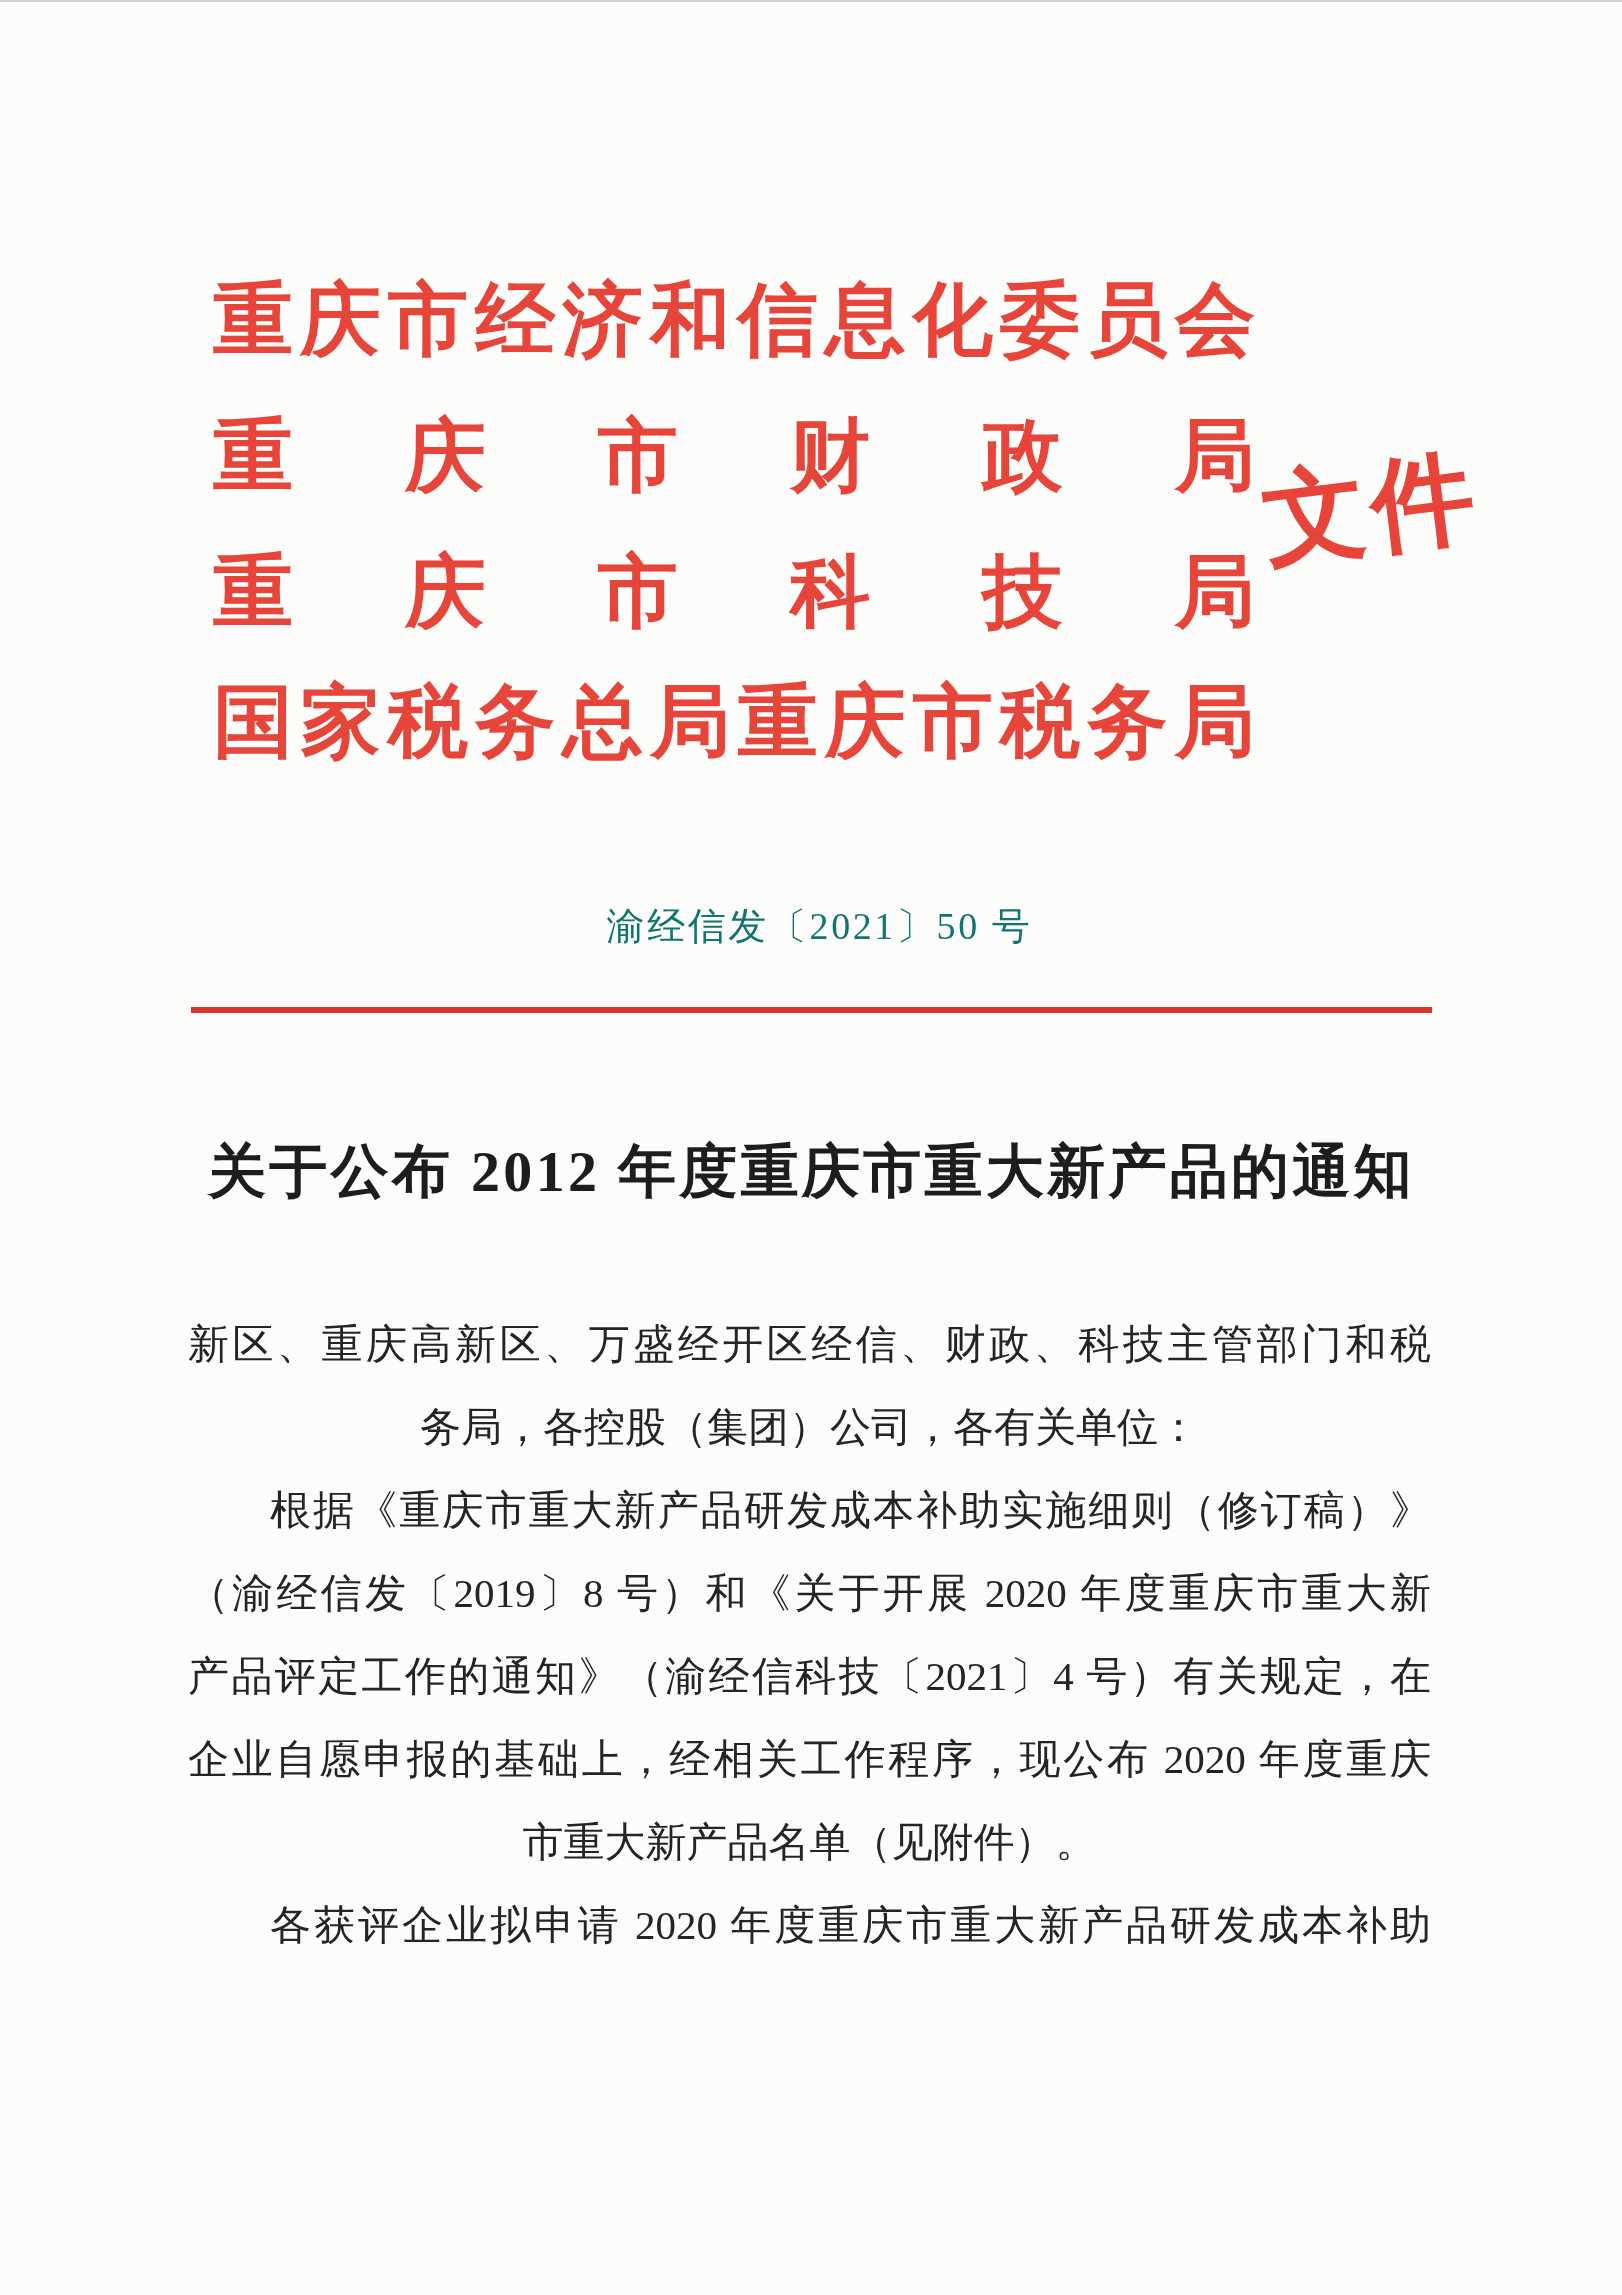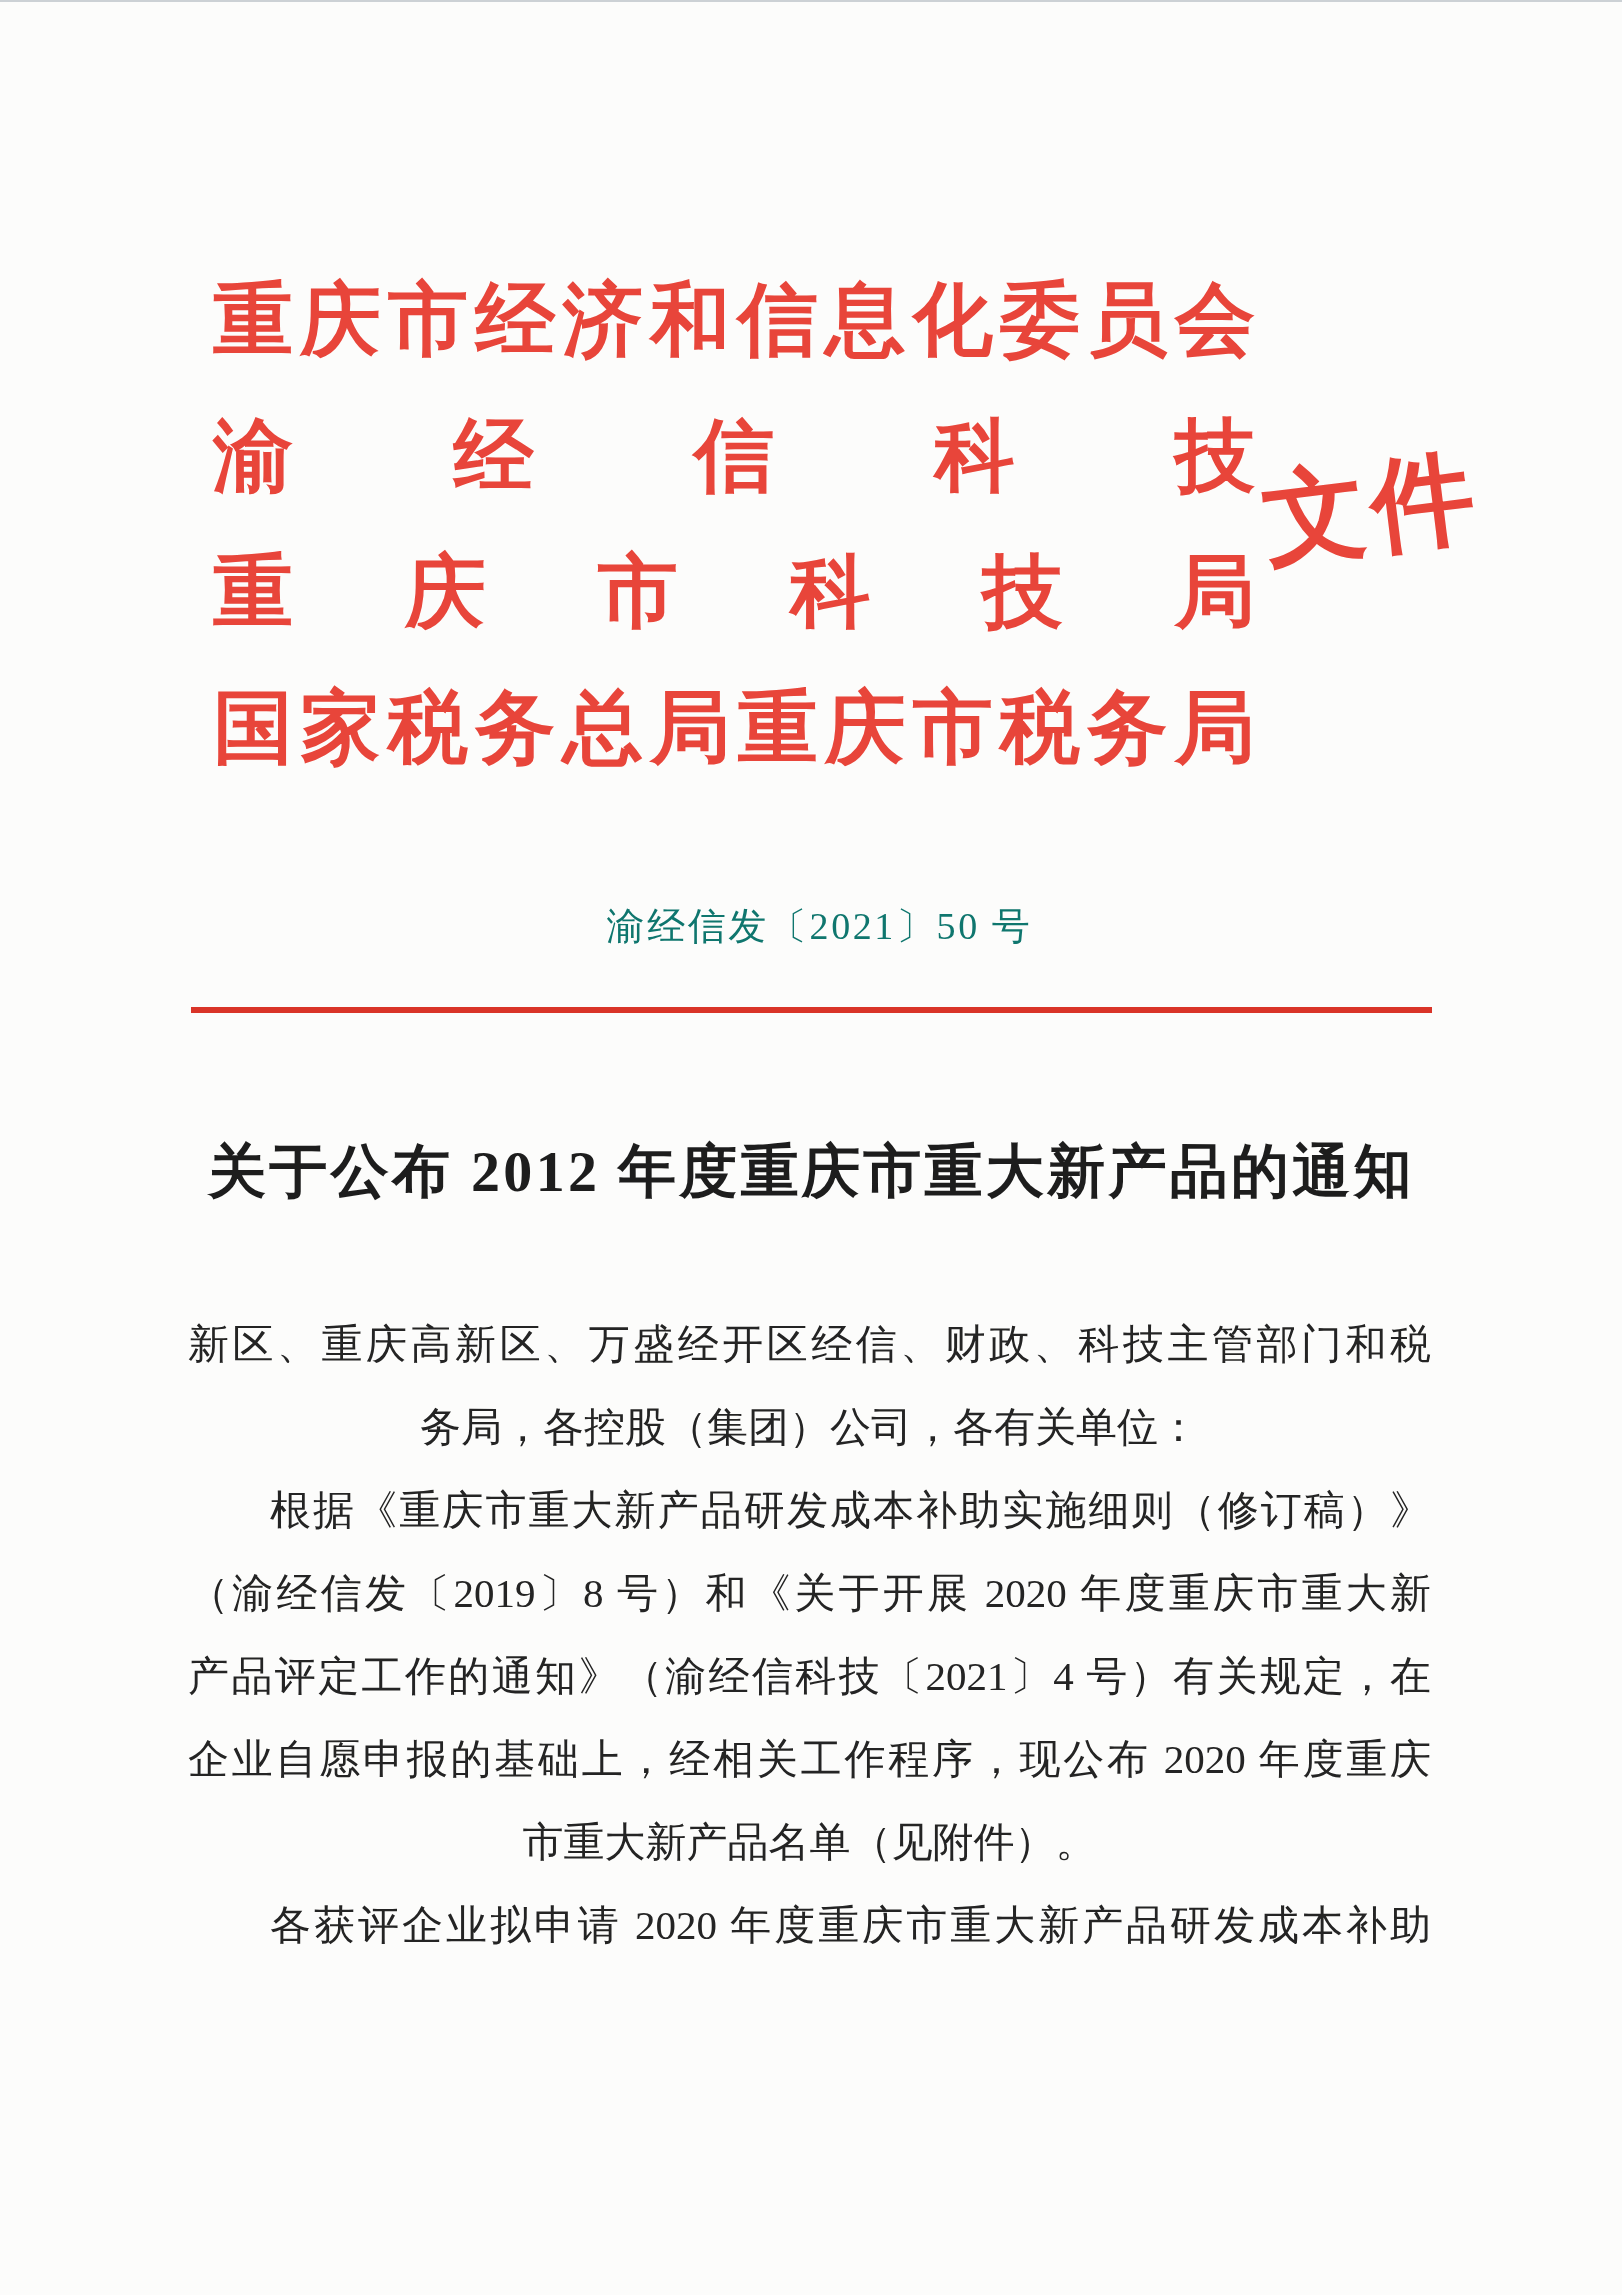--- a/index.html
+++ b/index.html
@@ -30,21 +30,21 @@
   }
   .agency-line {
     font-size: 80px;
     line-height: 1;
     margin-bottom: 56px;
     text-align: justify;
     text-align-last: justify;
     text-justify: inter-character;
     white-space: nowrap;
   }
-  .agency-line:last-child { margin-bottom: 4px; }
+  .agency-line:last-child { margin-bottom: 4px; font-family: Liberation Mono, monospace; }
 
   .doc-type-label {
     position: absolute;
     left: 1263px;
     top: 455px;
     width: 222px;
     color: #e8453a;
     font-weight: bold;
     font-size: 103px;
     line-height: 1;
@@ -115,21 +115,21 @@
     text-indent: 82px;
   }
 </style>
 </head>
 <body>
 
 <div class="page">
 
   <div class="letterhead">
     <div class="agency-line">重庆市经济和信息化委员会</div>
-    <div class="agency-line">渝经信科技</div>
+    <div class="agency-line">重庆市财政局</div>
     <div class="agency-line">重庆市科技局</div>
     <div class="agency-line">国家税务总局重庆市税务局</div>
   </div>
 
   <div class="doc-type-label">文件</div>
 
   <div class="doc-number">渝经信发〔2021〕50 号</div>
 
   <div class="red-divider"></div>
 

